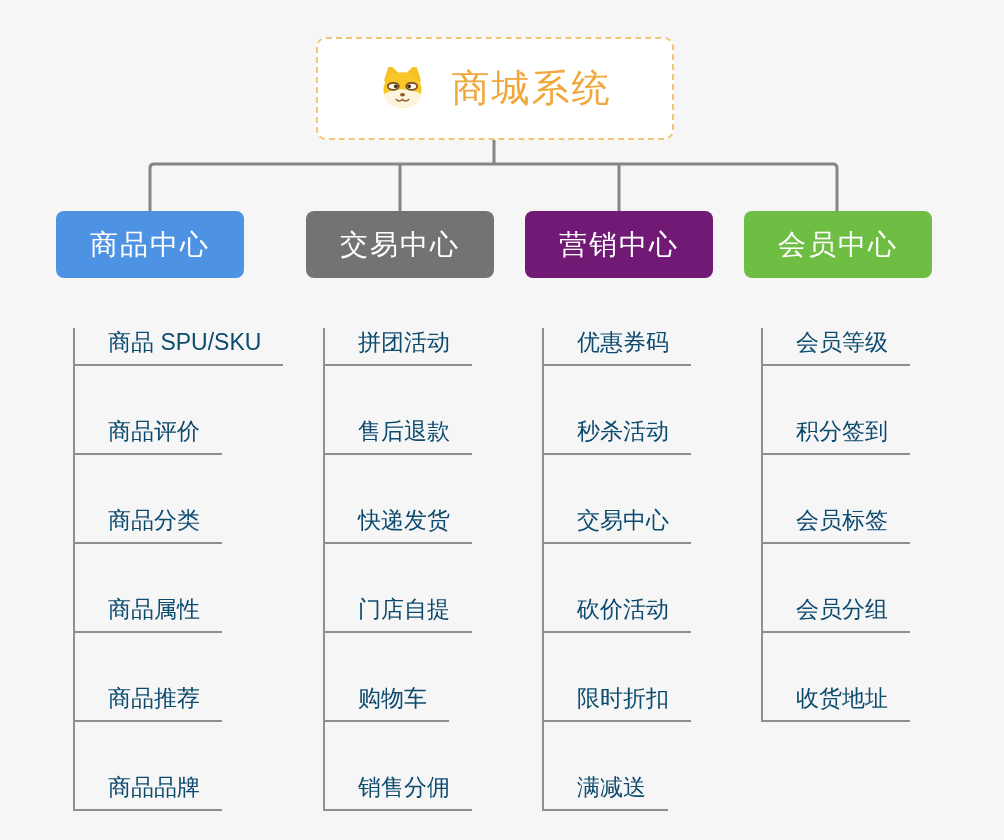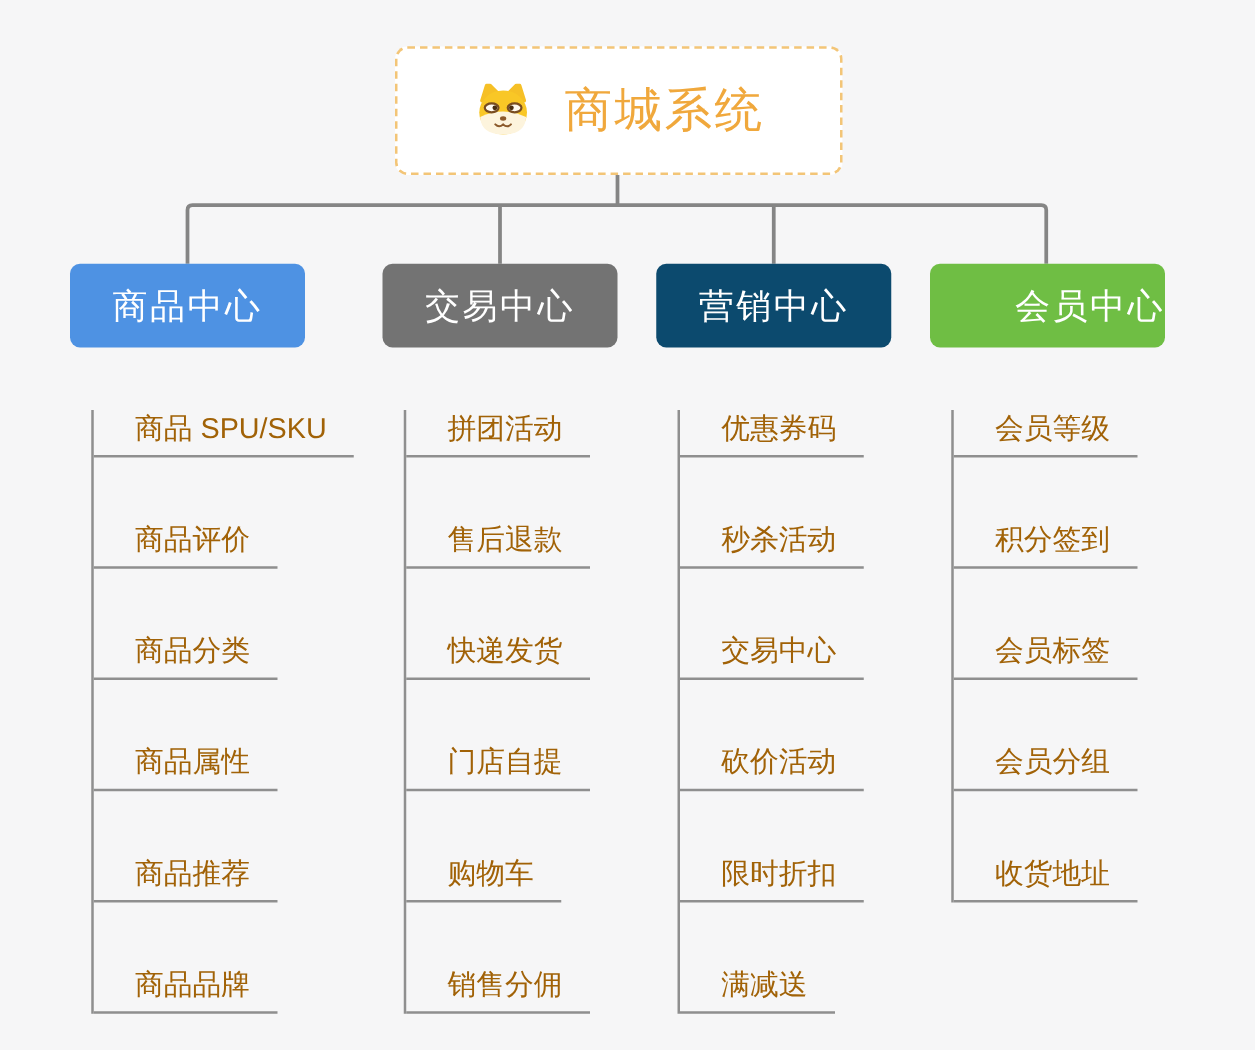--- a/index.html
+++ b/index.html
@@ -33,21 +33,21 @@
     letter-spacing:2px;white-space:nowrap;cursor:default;
   }
   .branch-list{
     margin-left:17px;
     border-left:2px solid #8f8f8f;
   }
   .leaf{
     width:-moz-fit-content;width:fit-content;
     border-bottom:2px solid #8f8f8f;
     padding:0 22px 8px 33px;
-    font-size:23px;line-height:28px;color:#a16207;
+    font-size:23px;line-height:28px;color:#0c4a6e;
     white-space:nowrap;margin-top:51px;
   }
   .leaf:first-child{margin-top:50px;}
 </style>
 </head>
 <body>
 
 <svg class="connectors" width="1004" height="840" viewBox="0 0 1004 840">
   <g stroke="#858585" stroke-width="3" fill="none" stroke-linejoin="round">
     <path d="M494 140 V164"></path>
@@ -95,35 +95,35 @@
     <div class="leaf">拼团活动</div>
     <div class="leaf">售后退款</div>
     <div class="leaf">快递发货</div>
     <div class="leaf">门店自提</div>
     <div class="leaf">购物车</div>
     <div class="leaf">销售分佣</div>
   </div>
 </div>
 
 <div class="branch b2">
-  <div class="branch-header" style="background: #0c4a6e; align-items: center;">
+  <div class="branch-header" style="background: #701a75; align-items: center;">
     <span>营销中心</span>
   </div>
   <div class="branch-list">
     <div class="leaf">优惠券码</div>
     <div class="leaf">秒杀活动</div>
     <div class="leaf">交易中心</div>
     <div class="leaf">砍价活动</div>
     <div class="leaf">限时折扣</div>
     <div class="leaf">满减送</div>
   </div>
 </div>
 
 <div class="branch b3">
-  <div class="branch-header" style="background: rgb(111, 190, 68); justify-content: flex-end;">
+  <div class="branch-header" style="background: rgb(111, 190, 68);">
     <span>会员中心</span>
   </div>
   <div class="branch-list">
     <div class="leaf">会员等级</div>
     <div class="leaf">积分签到</div>
     <div class="leaf">会员标签</div>
     <div class="leaf">会员分组</div>
     <div class="leaf">收货地址</div>
   </div>
 </div>

